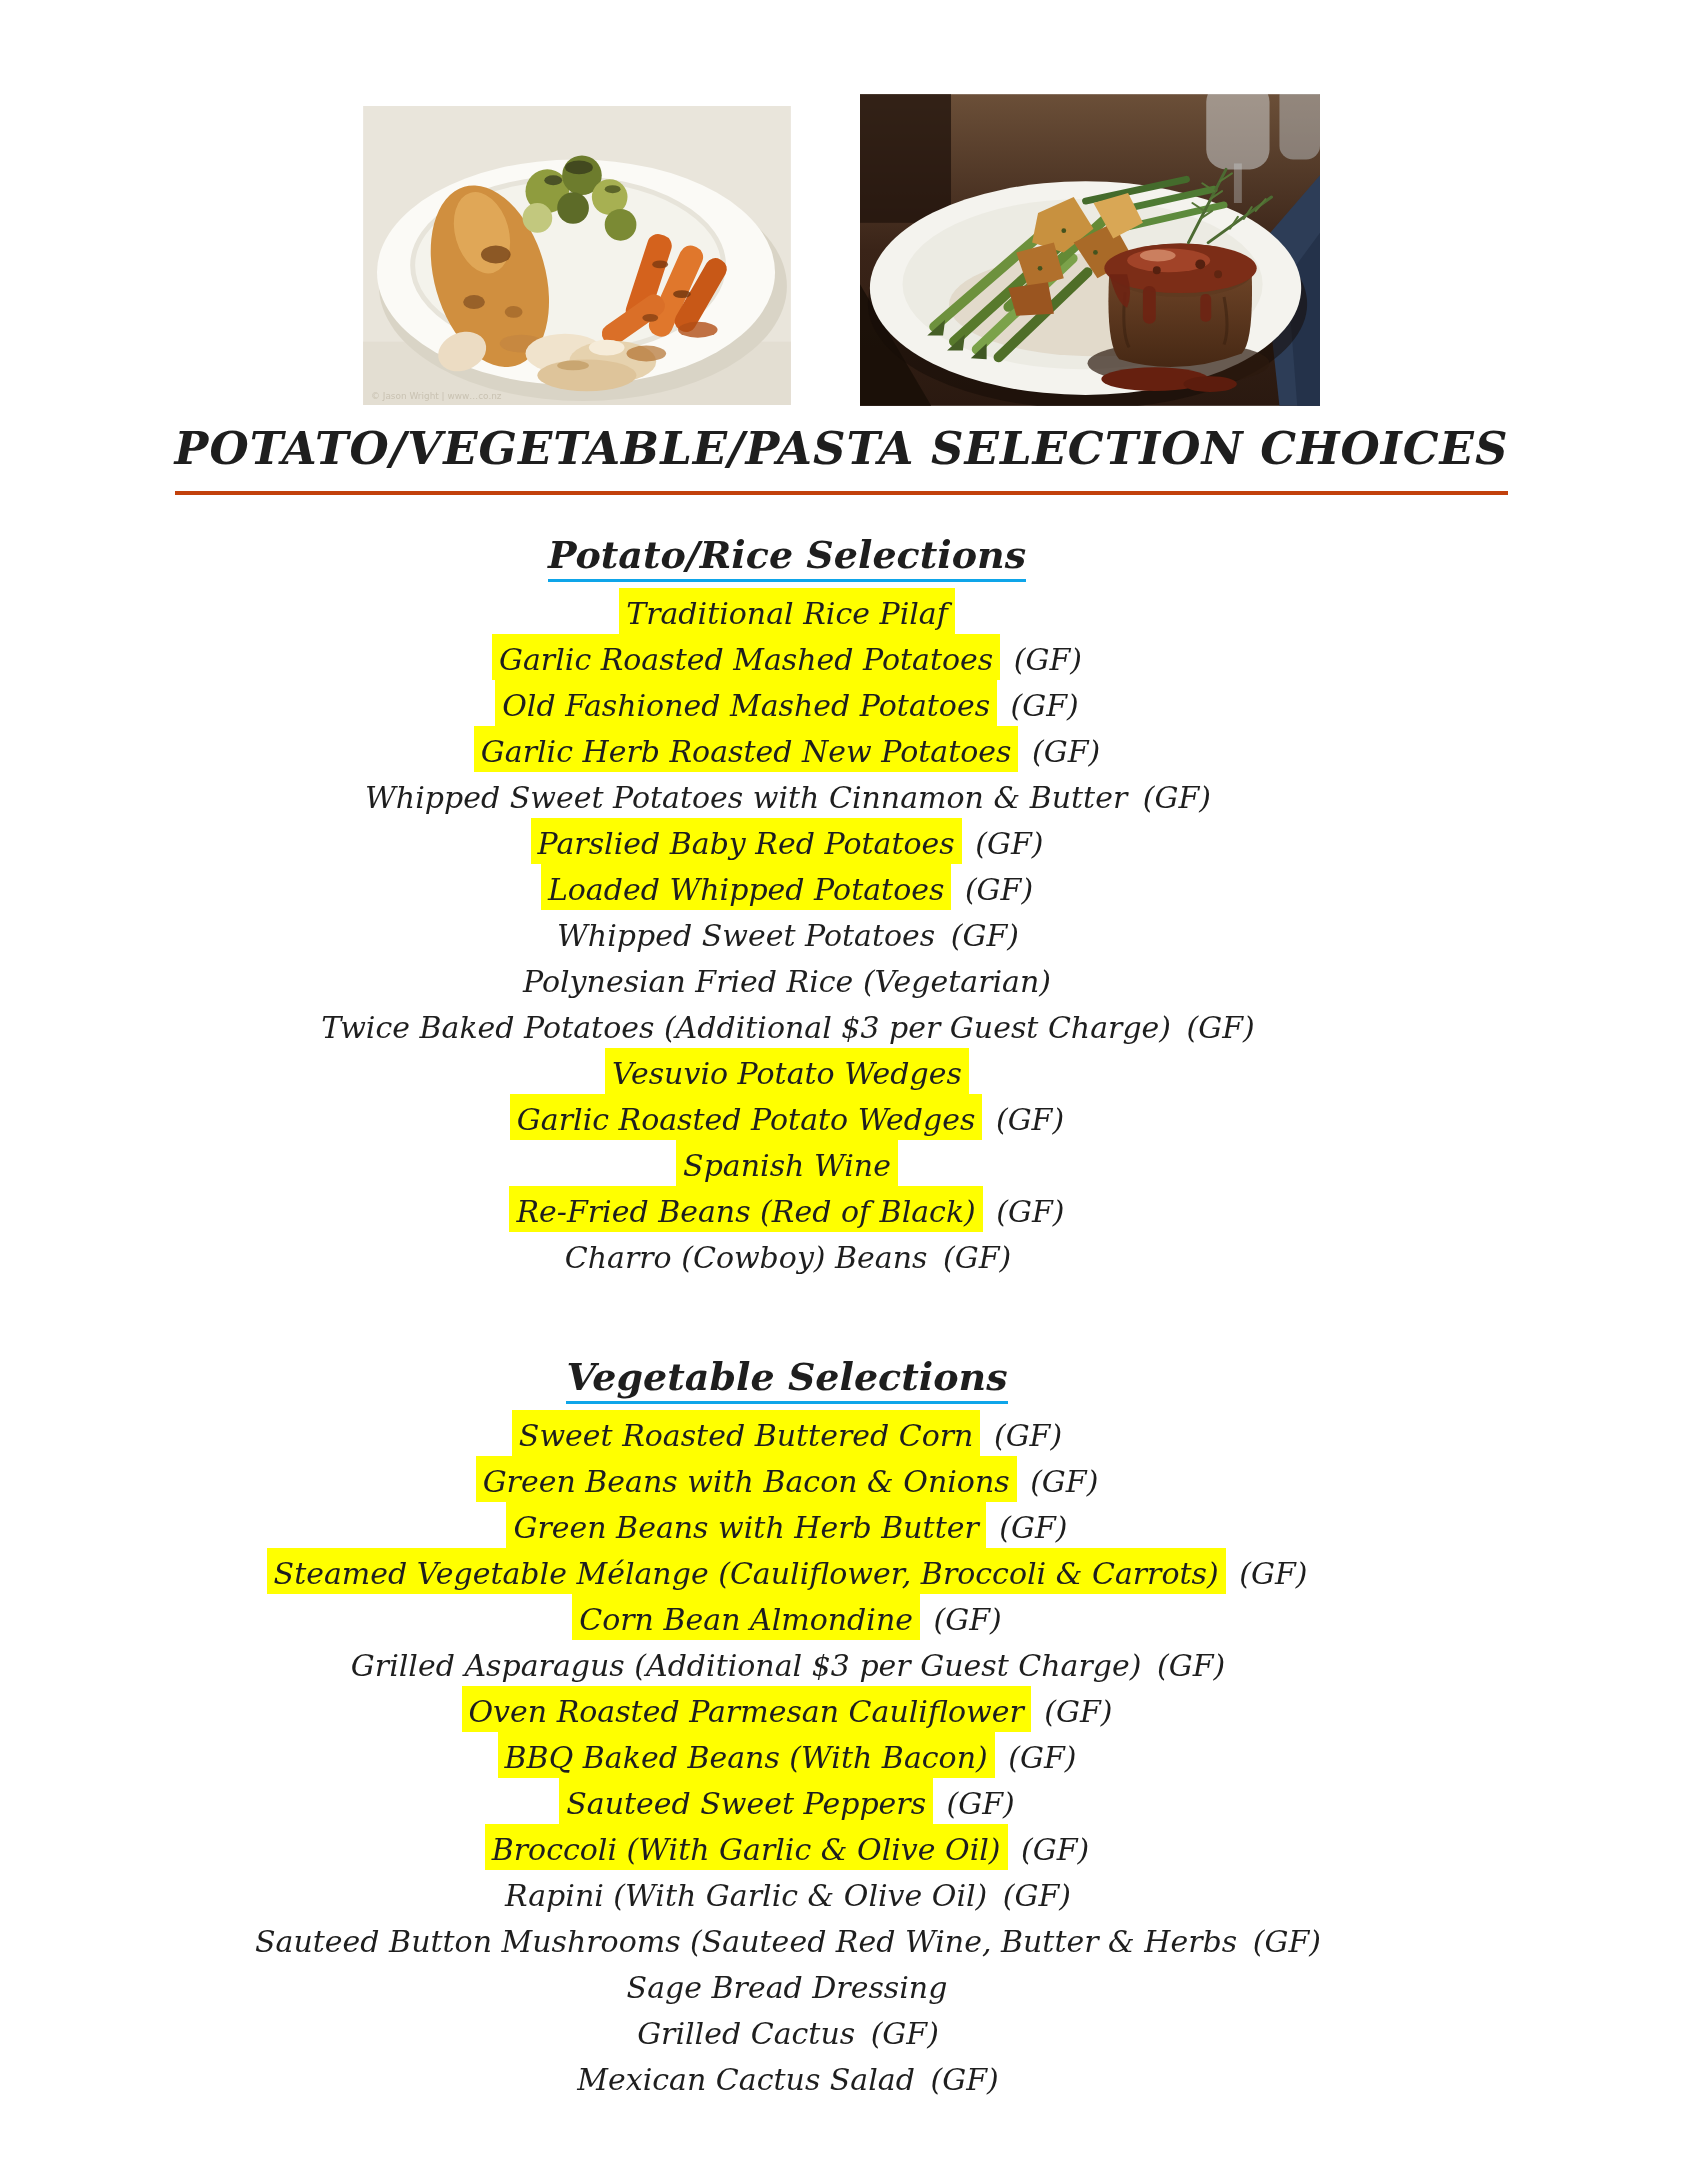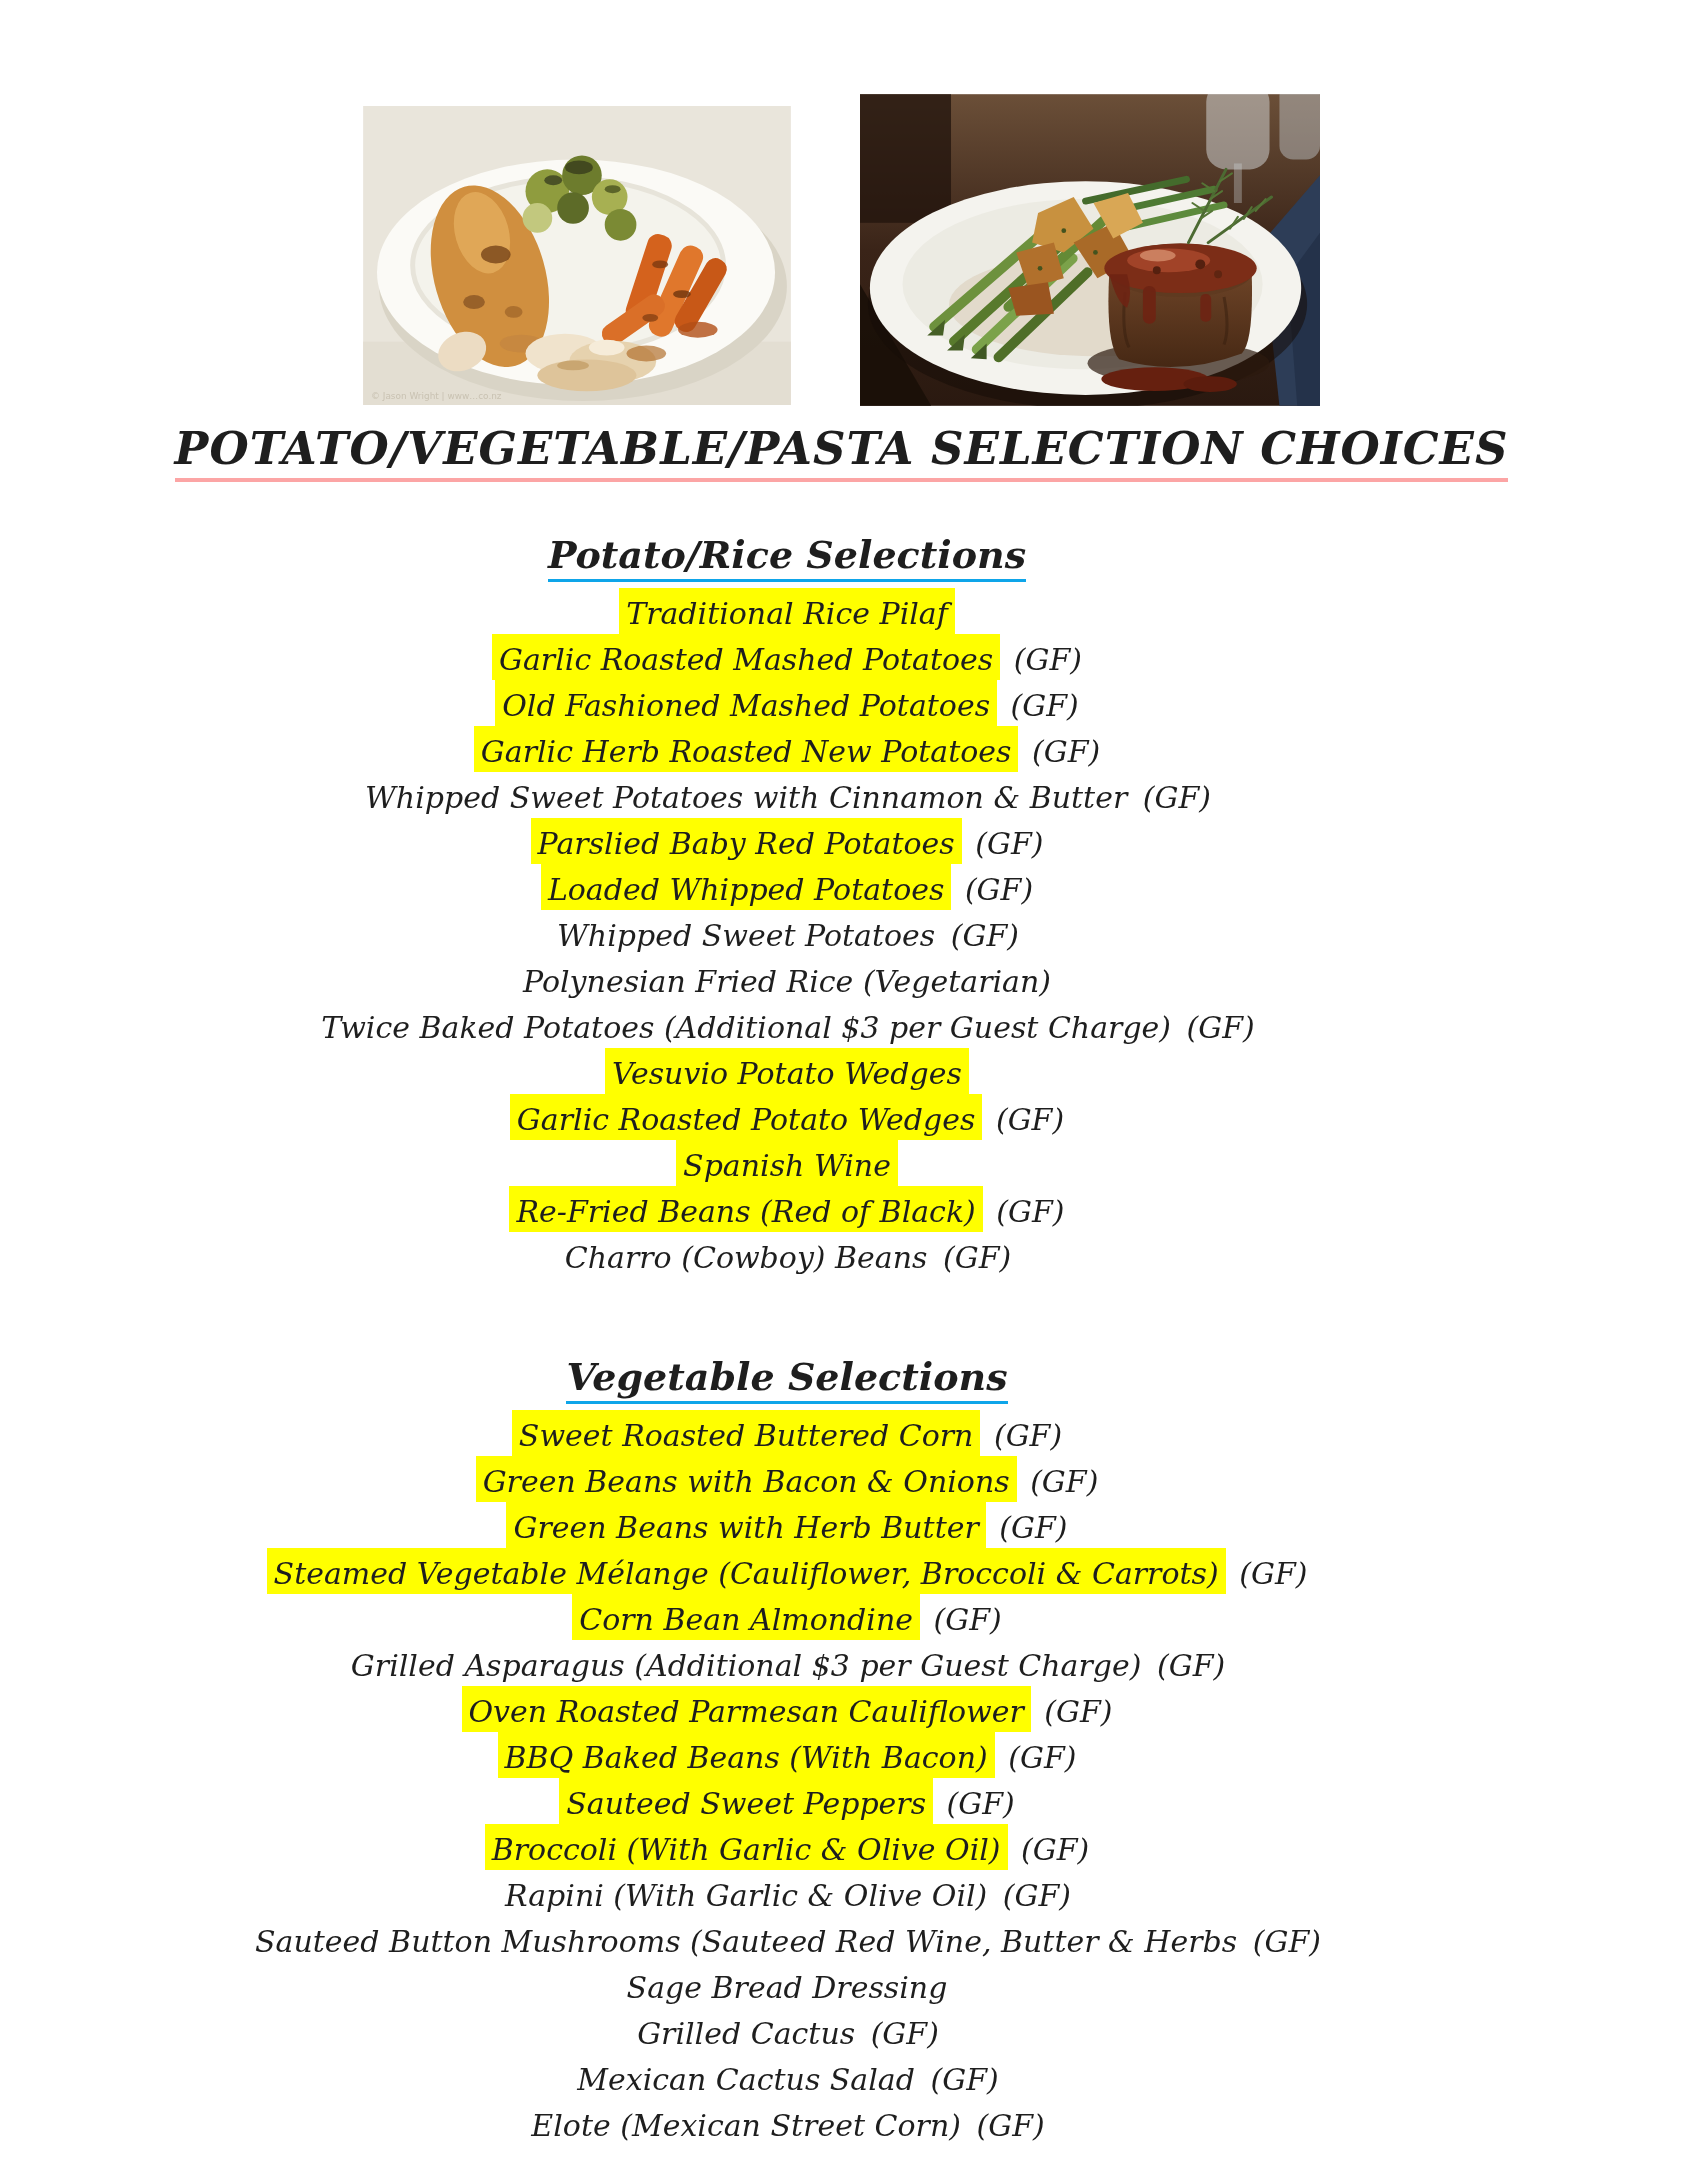--- a/index.html
+++ b/index.html
@@ -10,21 +10,21 @@
   }
   
   .photos{display:flex;justify-content:center;align-items:flex-start;gap:69px;padding-top:94px;}
   .photo{display:block;}
   .photo-left{margin-top:12px;}
   
   .title{
     text-align:center;margin-top:16px;font-size:45px;font-weight:bold;
     letter-spacing:1px;
   }
-  .title .u{border-bottom:4px solid #fca5a5;padding-bottom:3px;}
+  .title .u{border-bottom:4px solid #c2410c;padding-bottom:16px;}
   
   .menu{width:1574px;text-align:center;}
   .sec-heading{font-size:38px;font-weight:bold;margin:57px 0 14px;}
   .sec-heading .u2{border-bottom:3px solid #0ea5e9;padding-bottom:2px;}
   .menu-section:nth-child(2) .sec-heading{margin-top:73px;}
   .item-line{font-size:30px;line-height:46px;white-space:nowrap;}
   .hl{background:var(--hl,#ffff00);padding:8px 7px 3px;}
   .nm{padding:0 2px;}
   .gf{padding-left:4px;}
 </style>
@@ -206,18 +206,17 @@
         <div class="item-line"><span class="nm">Grilled Asparagus (Additional $3 per Guest Charge)</span><span class="gf"> (GF)</span></div>
         <div class="item-line"><span class="hl">Oven Roasted Parmesan Cauliflower</span><span class="gf"> (GF)</span></div>
         <div class="item-line"><span class="hl">BBQ Baked Beans (With Bacon)</span><span class="gf"> (GF)</span></div>
         <div class="item-line"><span class="hl">Sauteed Sweet Peppers</span><span class="gf"> (GF)</span></div>
         <div class="item-line"><span class="hl">Broccoli (With Garlic &amp; Olive Oil)</span><span class="gf"> (GF)</span></div>
         <div class="item-line"><span class="nm">Rapini (With Garlic &amp; Olive Oil)</span><span class="gf"> (GF)</span></div>
         <div class="item-line"><span class="nm">Sauteed Button Mushrooms (Sauteed Red Wine, Butter &amp; Herbs</span><span class="gf"> (GF)</span></div>
         <div class="item-line"><span class="nm">Sage Bread Dressing</span></div>
         <div class="item-line"><span class="nm">Grilled Cactus</span><span class="gf"> (GF)</span></div>
         <div class="item-line"><span class="nm">Mexican Cactus Salad</span><span class="gf"> (GF)</span></div>
-        <div class="item-line"><span class="nm">Elote (Mexican Street Corn)</span><span class="gf"> (GF)</span></div>
       </section>
     </div>
 
 </div>
 
 
 </body></html>

